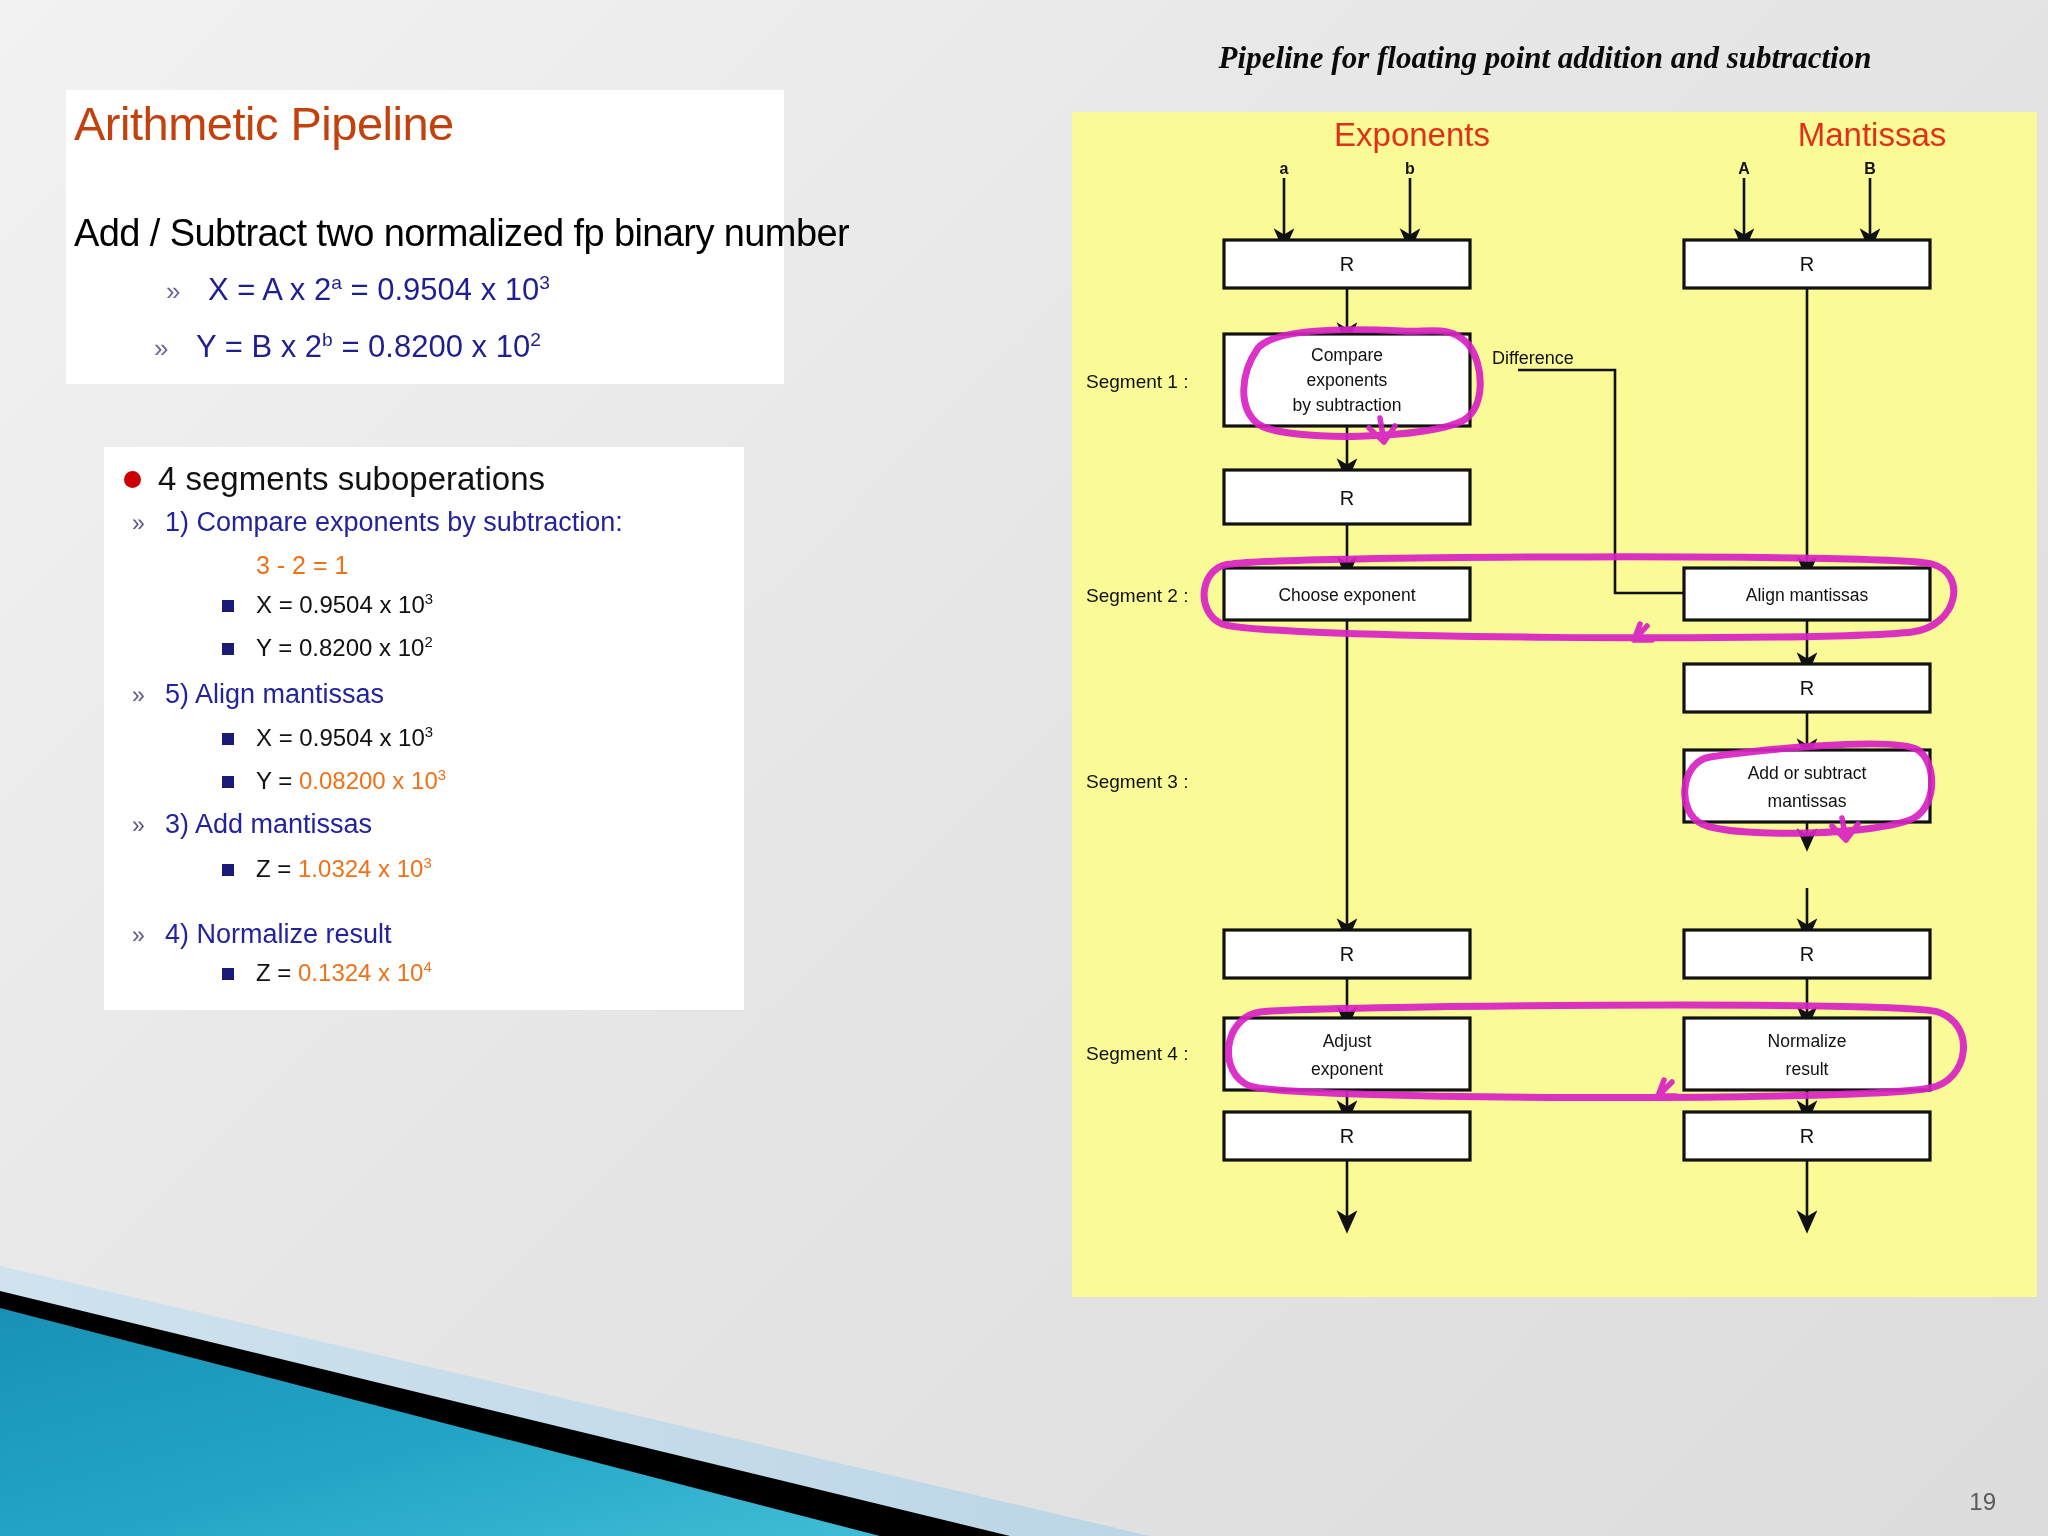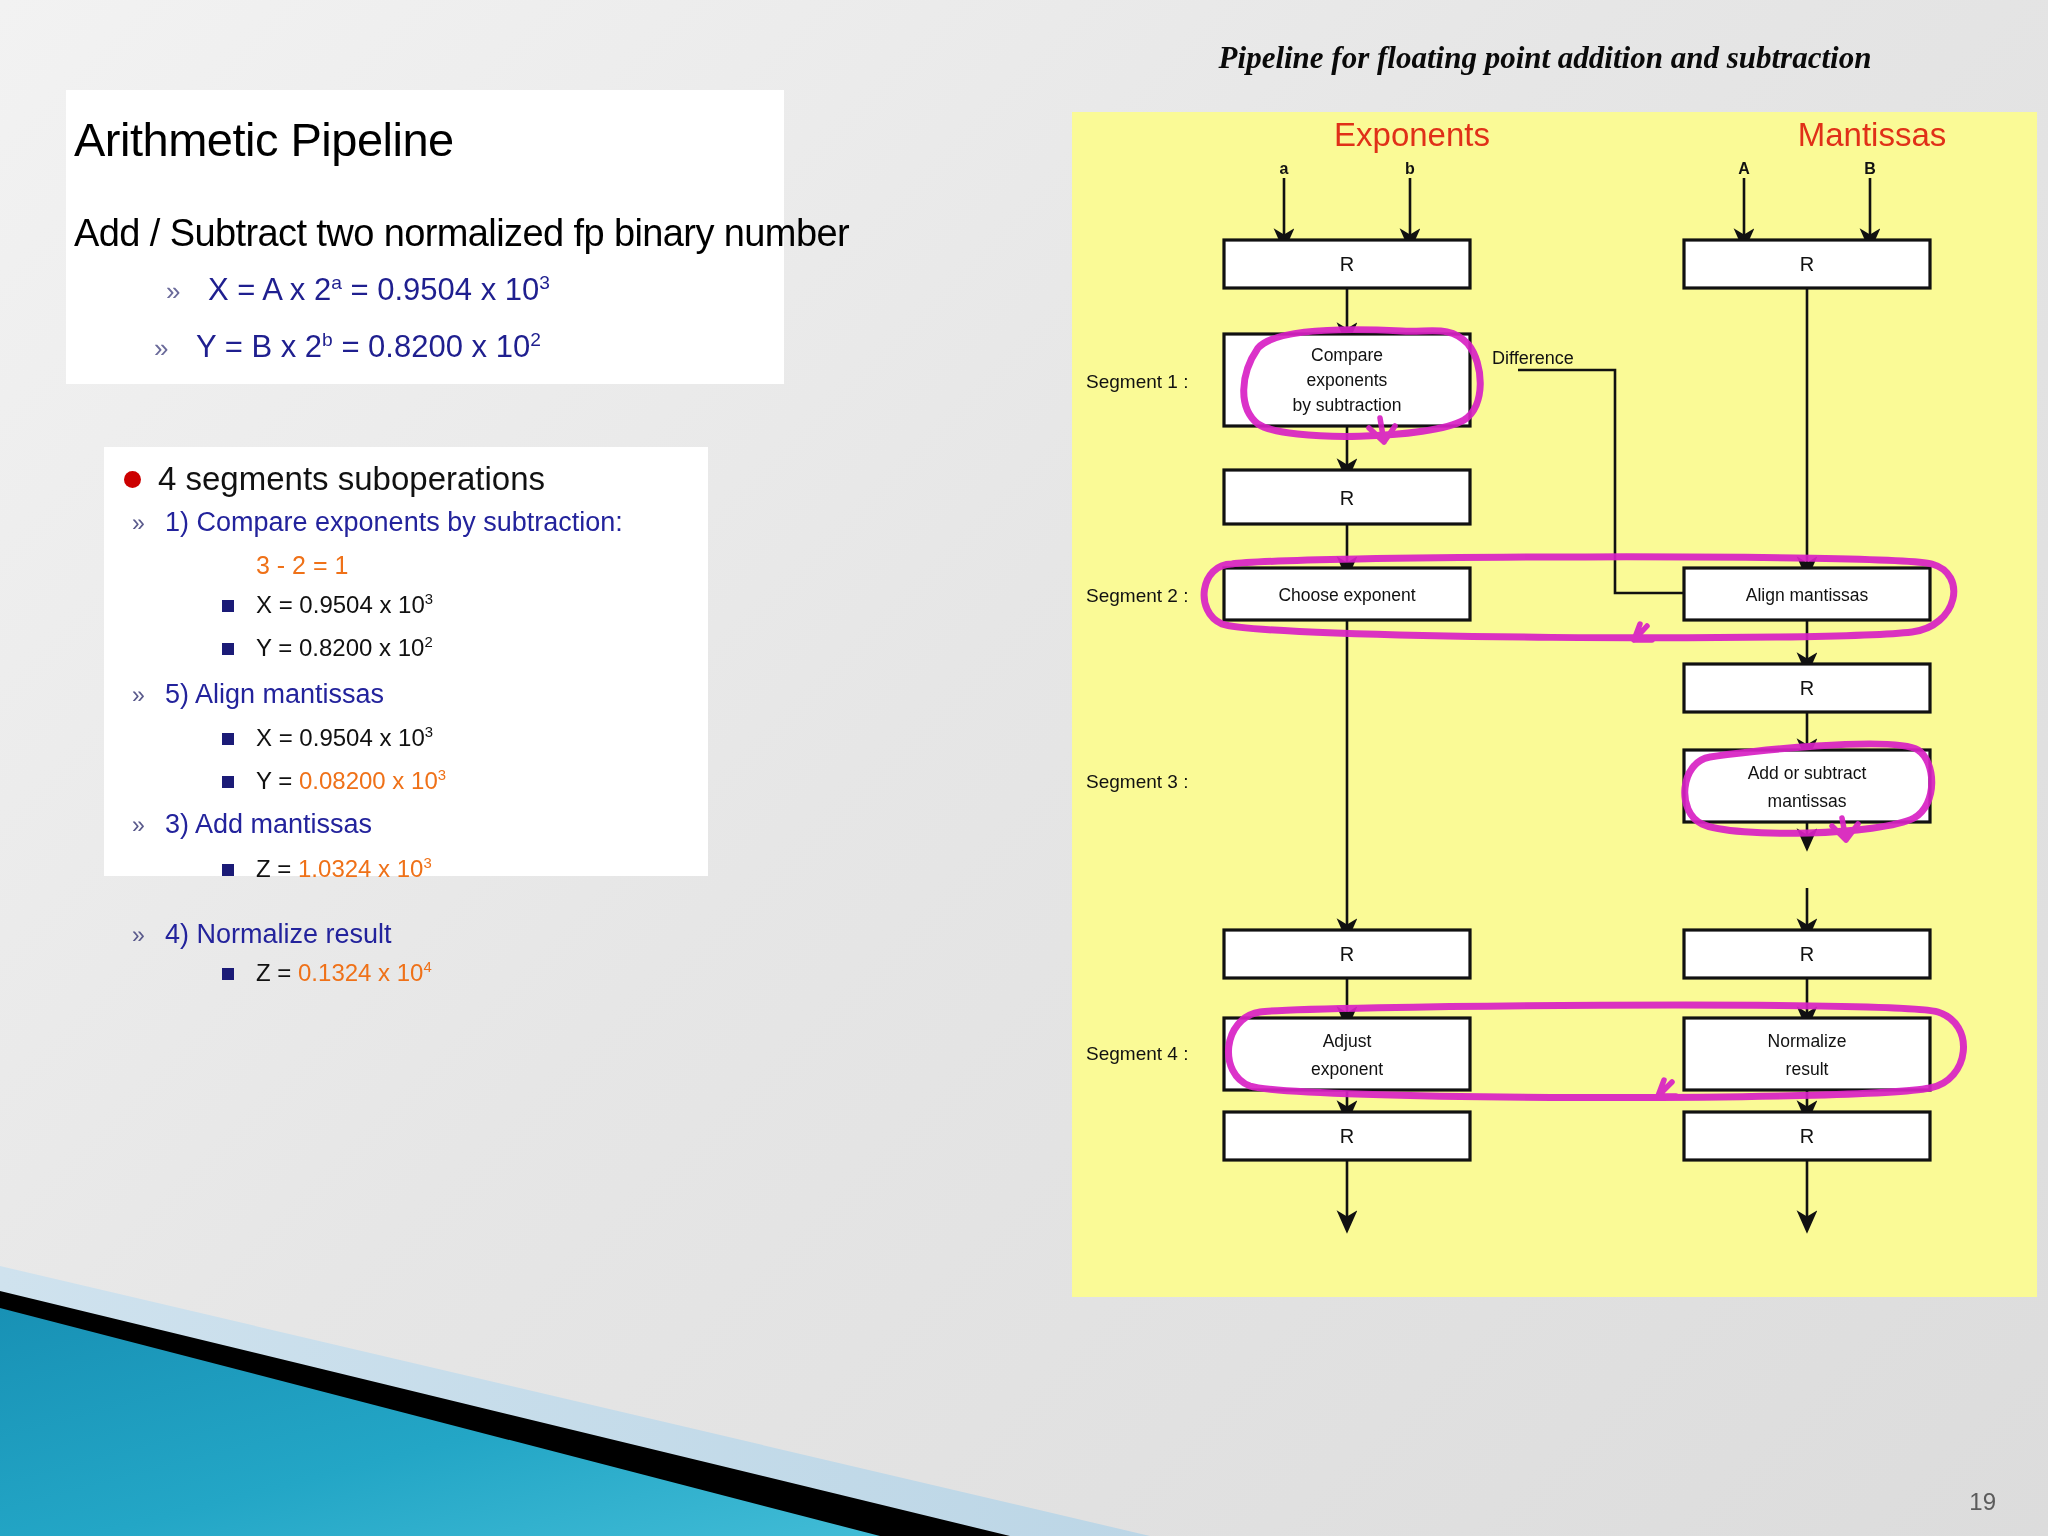--- a/index.html
+++ b/index.html
@@ -16,40 +16,41 @@
   }
   #bg-corner{position:absolute;left:0;bottom:0;width:1150px;height:300px;overflow:hidden;}
   #bg-corner svg{display:block;}
 
   
   #title-card{
     position:absolute;left:66px;top:90px;width:718px;height:294px;
     background:#ffffff;
   }
   #title-card .t1{
-    position:absolute;left:8px;top:6px;font-size:47px;color:#000000;
-    letter-spacing:-0.5px;white-space:nowrap;margin-top:16px;
+    position:absolute;left:8px;top:6px;font-size:47px;color:#c2410c;
+    letter-spacing:-0.5px;white-space:nowrap;
   }
   #title-card .t2{
     position:absolute;left:10px;top:64px;font-size:43px;color:#1a1a9c;
     letter-spacing:-0.5px;white-space:nowrap;
   }
   #title-card .t3{
     position:absolute;left:8px;top:122px;font-size:38px;color:#000;
     letter-spacing:-0.6px;white-space:nowrap;
   }
   .eqline{position:absolute;font-size:31px;color:#1f1f8f;white-space:nowrap;}
   .eqline .chev{display:inline-block;width:42px;color:#6a6a9a;font-size:26px;}
   #eq1{left:100px;top:182px;}
   #eq2{left:88px;top:239px;}
   sup{font-size:.62em;vertical-align:super;line-height:0;}
 
   #bullet-card{
-    position:absolute;left:104px;top:447px;width:604px;height:429px;
+    position:absolute;left:104px;top:447px;width:604px;height:563px;
     background:#ffffff;
+    padding-left:36px;
   }
   #b-head{position:absolute;left:20px;top:13px;font-size:33px;color:#111;white-space:nowrap;}
   #b-head .dot{
     display:inline-block;width:17px;height:17px;border-radius:50%;
     background:#cc0000;margin-right:17px;vertical-align:2px;
   }
   .lvl2{position:absolute;font-size:27px;color:#23239c;white-space:nowrap;}
   .lvl2 .chev{display:inline-block;width:33px;color:#5a5a8c;font-size:23px;}
   .lvl3{position:absolute;font-size:24px;white-space:nowrap;color:#111;}
   .lvl3 .sq{

